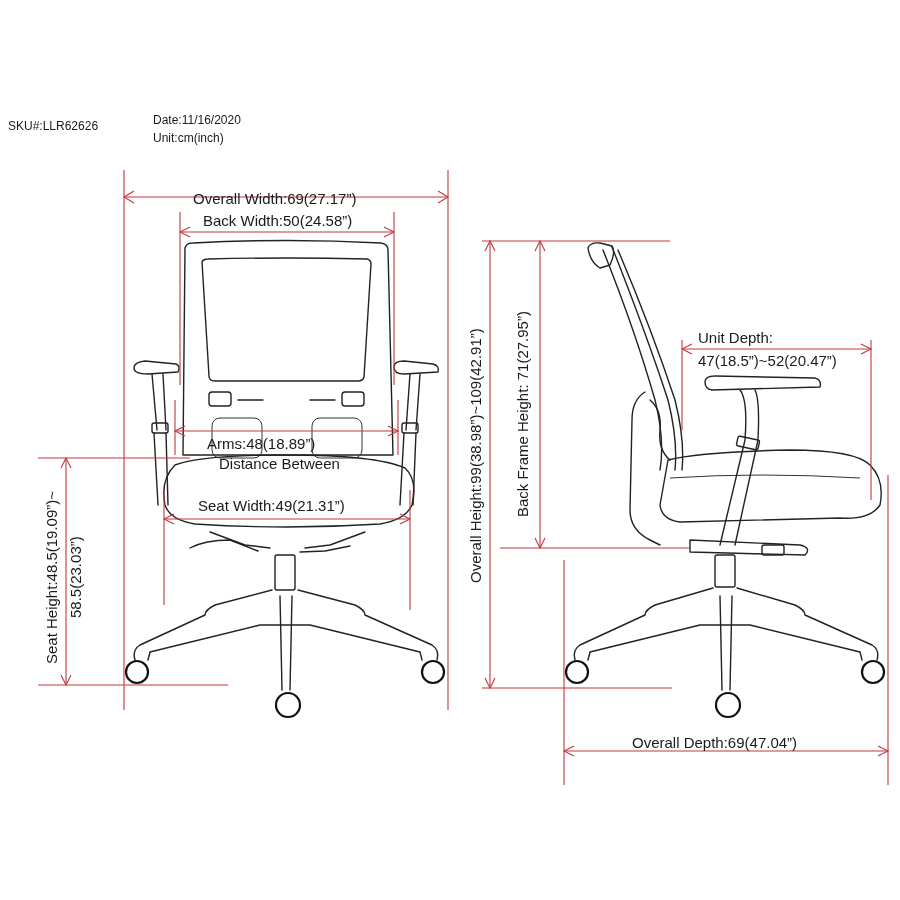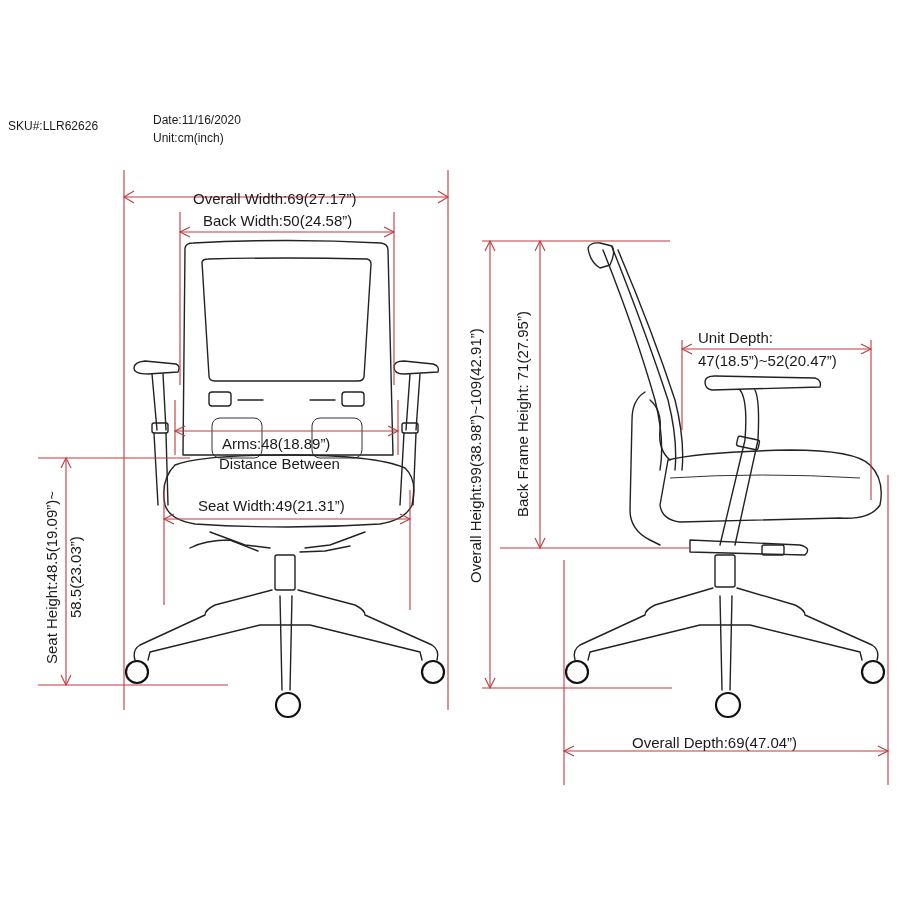--- a/index.html
+++ b/index.html
@@ -141,21 +141,21 @@
   </g>
 </svg>
 
 <div class="txt sku" style="left:8px; top:120px;">SKU#:LLR62626</div>
 <div class="txt small" style="left:153px; top:114px;">Date:11/16/2020</div>
 <div class="txt small" style="left:153px; top:132px;">Unit:cm(inch)</div>
 
 <div class="txt" style="left:193px; top:173px;margin-top:18px;">Overall Width:69(27.17”)</div>
 <div class="txt" style="left:203px; top:213px;">Back Width:50(24.58”)</div>
 <div class="txt" style="left:219px; top:412px;margin-top:44px;">Distance Between</div>
-<div class="txt" style="left:222px; top:436px;">Arms:48(18.89”)</div>
+<div class="txt" style="left:207px; top:436px;">Arms:48(18.89”)</div>
 <div class="txt" style="left:198px; top:498px;">Seat Width:49(21.31”)</div>
 
 <div class="txt vert" style="left:44px; top:664px;">Seat Height:48.5(19.09”)~</div>
 <div class="txt vert" style="left:68px; top:618px;">58.5(23.03”)</div>
 
 <div class="txt vert" style="left:468px; top:583px;">Overall Height:99(38.98”)~109(42.91”)</div>
 <div class="txt vert" style="left:515px; top:517px;">Back Frame Height:   71(27.95”)</div>
 
 <div class="txt" style="left:698px; top:330px;">Unit Depth:</div>
 <div class="txt" style="left:698px; top:353px;">47(18.5”)~52(20.47”)</div>

